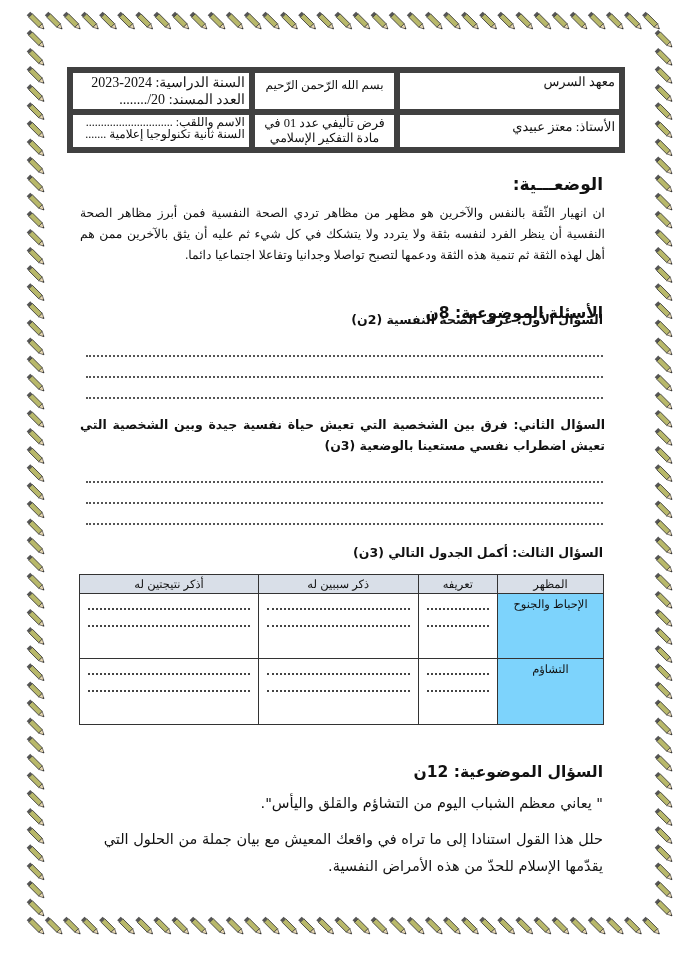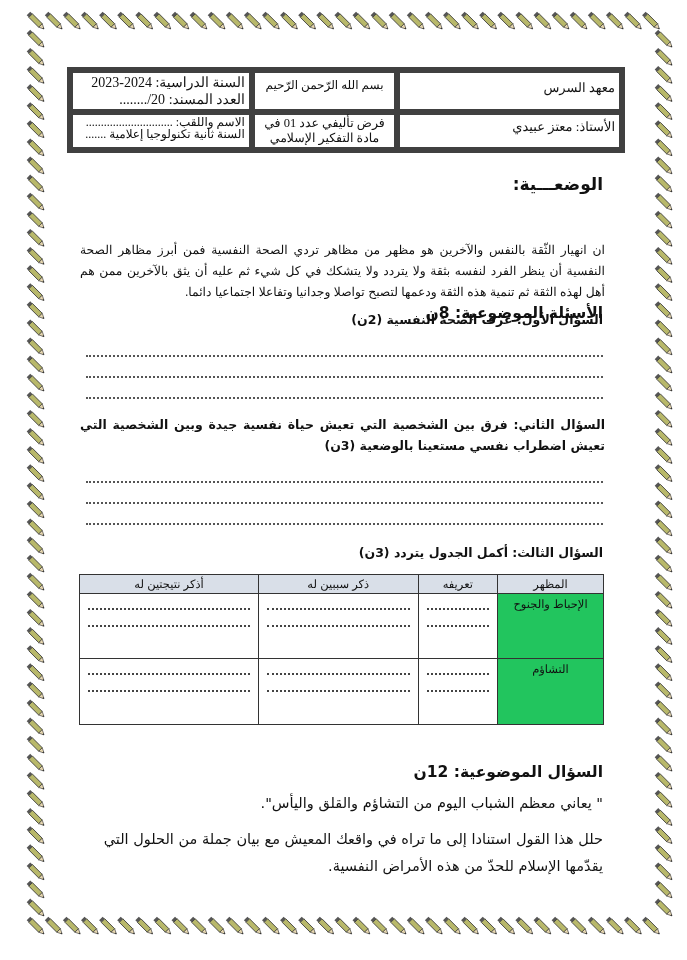--- a/index.html
+++ b/index.html
@@ -10,35 +10,35 @@
   
   .hdr { position:absolute; left:67px; top:67px; width:558px; height:77px; border-collapse:collapse; direction:rtl; }
   .hdr td { border:6px solid #404040; vertical-align:top; padding:1px 4px; font-family:"Liberation Serif", serif; }
   .hdr .c-right { width:228px; font-size:13px; }
   .hdr .c-mid { width:140px; text-align:center; font-size:12px; }
   .hdr .c-left { width:176px; font-size:12px; }
   .hdr .small { font-size:12px; line-height:12px; }
   .hdr .year { font-size:14px; line-height:17px; }
   .hdr .r1 { height:41px; }
   .hdr .r2 { height:34px; }
-  .hdr .c-right .line { padding-top:6px; }
+  .hdr .c-right .line { }
 
   .rtl { direction:rtl; text-align:right; }
   .sit-title { position:absolute; right:84px; top:174px; font-size:17px; font-weight:bold; }
-  .sit-text { position:absolute; right:82px; top:203px; width:525px; font-size:12.3px; line-height:21px; font-family:"Liberation Sans", sans-serif; text-align:justify; text-align-last:right;margin-top:37px; }
+  .sit-text { position:absolute; right:82px; top:203px; width:525px; font-size:12.3px; line-height:21px; font-family:"Liberation Sans", sans-serif; text-align:justify; text-align-last:right; }
   .sec-title { position:absolute; right:84px; top:280px; font-size:15.5px; font-weight:bold;margin-top:24px; }
   .q1 { position:absolute; right:84px; top:312px; font-size:12.5px; font-weight:bold; }
   .dots { position:absolute; left:86px; width:517px; height:0; border-top:2px dotted #555; }
   .q2 { position:absolute; right:82px; top:414px; width:525px; font-size:12.5px; font-weight:bold; line-height:21px; text-align:justify; text-align-last:right; }
   .q3 { position:absolute; right:84px; top:545px; font-size:12.5px; font-weight:bold; }
 
   .grid { position:absolute; left:79px; top:574px; width:525px; height:151px; border-collapse:collapse; direction:rtl; font-family:"Liberation Sans", sans-serif; }
   .grid th, .grid td { border:1px solid #333; font-weight:normal; font-size:11.5px;text-align:center; }
   .grid th { background:#d9dfe8; height:17px; padding:0; }
-  .grid td.aspect { background:#22c55e; vertical-align:top; text-align:center; width:103px; padding-top:3px; }
+  .grid td.aspect { background:#7dd3fc; vertical-align:top; text-align:center; width:103px; padding-top:3px; }
   .grid td.cell { vertical-align:top; padding:6px 8px 0 8px; }
   .cell .dl { height:0; border-top:2px dotted #444; margin:8px 0 15px 0; }
   .grid tr.row { height:63px; }
 
   .essay-title { position:absolute; right:84px; top:763px; font-size:15.5px; font-weight:bold; }
   .quote { position:absolute; right:84px; top:795px; font-size:14.5px; }
   .essay-text { position:absolute; right:84px; top:826px; width:520px; font-size:14.5px; line-height:27px; }
 </style>
 </head>
 <body>
@@ -1090,21 +1090,21 @@
   <div class="q1 rtl">السؤال الأول: عرف الصحة النفسية (2ن)</div>
   <div class="dots" style="top:355px"></div>
   <div class="dots" style="top:376px"></div>
   <div class="dots" style="top:397px"></div>
 
   <div class="q2 rtl">السؤال الثاني: فرق بين الشخصية التي تعيش حياة نفسية جيدة وبين الشخصية التي تعيش اضطراب نفسي مستعينا بالوضعية (3ن)</div>
   <div class="dots" style="top:481px"></div>
   <div class="dots" style="top:502px"></div>
   <div class="dots" style="top:523px"></div>
 
-  <div class="q3 rtl">السؤال الثالث: أكمل الجدول يتردد (3ن)</div>
+  <div class="q3 rtl">السؤال الثالث: أكمل الجدول التالي (3ن)</div>
 
   <table class="grid">
     <tbody>
         <tr>
       <th>المظهر</th>
       <th>تعريفه</th>
       <th>ذكر سببين له</th>
       <th>أذكر نتيجتين له</th>
     </tr>
     <tr class="row">

